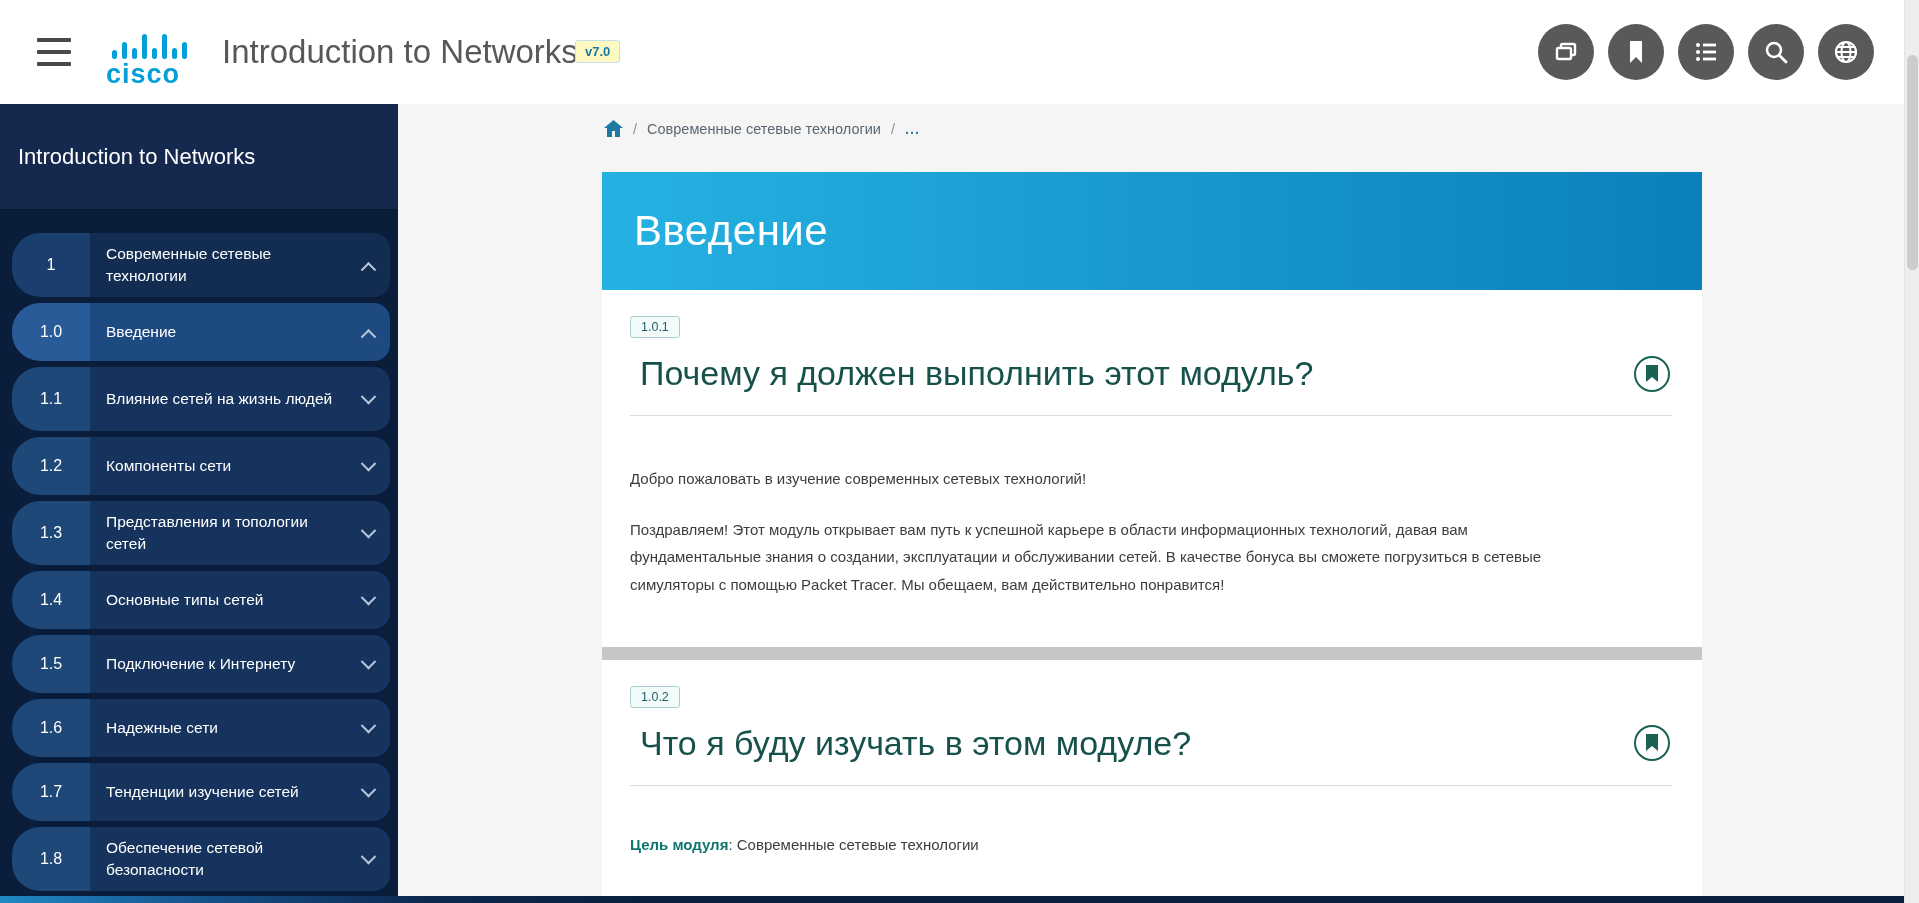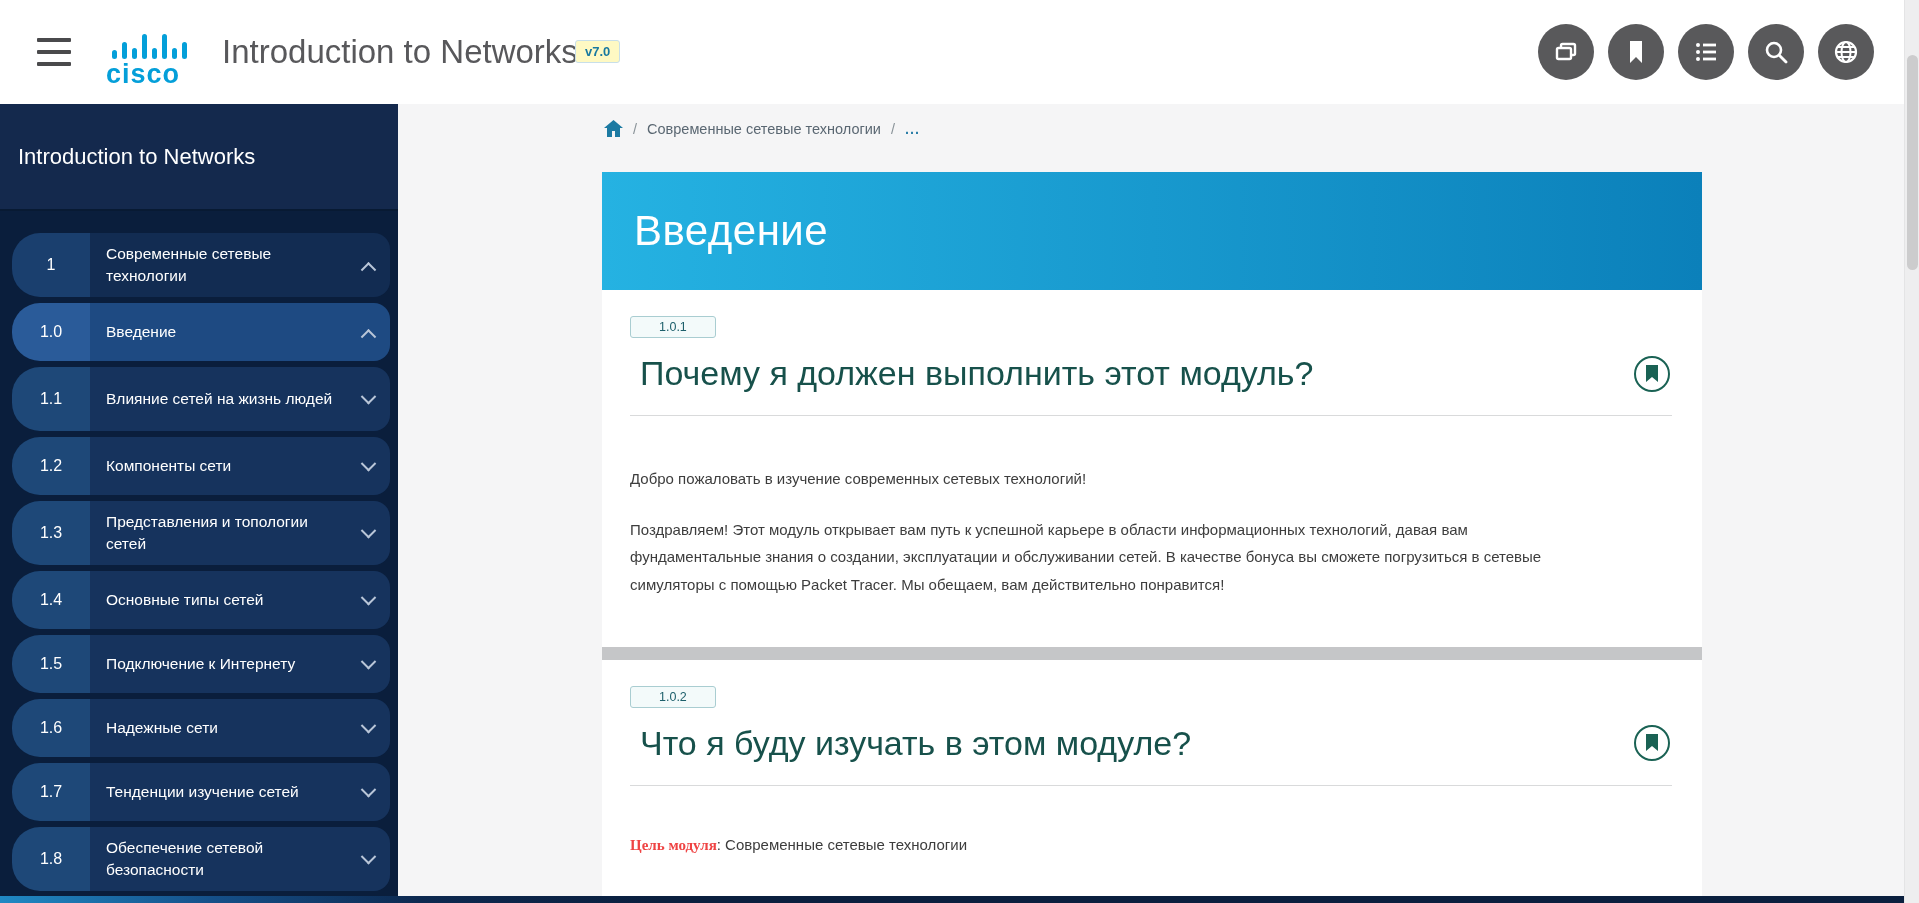--- a/index.html
+++ b/index.html
@@ -47,30 +47,30 @@
   .breadcrumb .sep { color:#8a9399; }
   .breadcrumb .ell { color:#2d7fa8; font-weight:bold; letter-spacing:1px; cursor:pointer; }
   .breadcrumb .crumb { cursor:pointer; }
   .home-ic { cursor:pointer; display:flex; align-items:center; }
 
   .page-card { position:absolute; left:204px; top:68px; width:1100px; height:724px; background:#ffffff; overflow:hidden; }
   .banner { height:118px; background:linear-gradient(90deg,#25b2e2 0%,#0b80ba 100%); display:flex; align-items:center; padding-left:32px; }
   .banner h1 { color:#ffffff; font-size:42px; font-weight:400; letter-spacing:0.5px; }
 
   .section { padding:0 30px 0 28px; }
-  .sec-badge { display:inline-block; margin-top:26px; font-size:12.5px; color:#1d5f6b; background:#f3fafa; border:1px solid #a9cdd1; border-radius:3px; padding:3px 28px; }
+  .sec-badge { display:inline-block; margin-top:26px; font-size:12.5px; color:#1d5f6b; background:#f3fafa; border:1px solid #a9cdd1; border-radius:3px; padding:3px 10px; }
   .title-row { display:flex; align-items:center; justify-content:space-between; margin-top:16px;margin-left:10px; }
   .title-row h2 { font-size:34px; font-weight:400; color:#17514b; }
   .bm-btn { width:36px; height:36px; min-width:36px; border-radius:50%; border:2px solid #1a6254; background:#fff; display:flex; align-items:center; justify-content:center; cursor:pointer; margin-right:2px; }
   .sec-hr { border:none; border-top:1px solid #d9dadb; margin-top:22px; }
   .para1 { margin-top:50px; font-size:15px; color:#3d3d3d; line-height:1.7; max-width:960px; }
   .para2 { margin-top:24px; font-size:15px; color:#3d3d3d; line-height:1.85; max-width:930px; }
   .divider-bar { margin-top:48px; height:13px; background:#c5c6c8; width:100%; }
   .goal-line { margin-top:50px; font-size:15px; color:#3d3d3d; }
-  .goal-line b { color:#ef4444;font-family:Liberation Serif, serif; }
+  .goal-line b { color:#0f766e; }
 
   .footer-bar { position:absolute; left:0; top:896px; width:1919px; height:7px; z-index:40;
     background:linear-gradient(90deg,#2089c4 0px,#155089 210px,#0d2950 420px,#0a1f3e 660px,#0a1f3e 100%); }
 </style>
 </head>
 <body>
 
 <div class="topbar">
   <div class="hamburger">
       <span></span>

